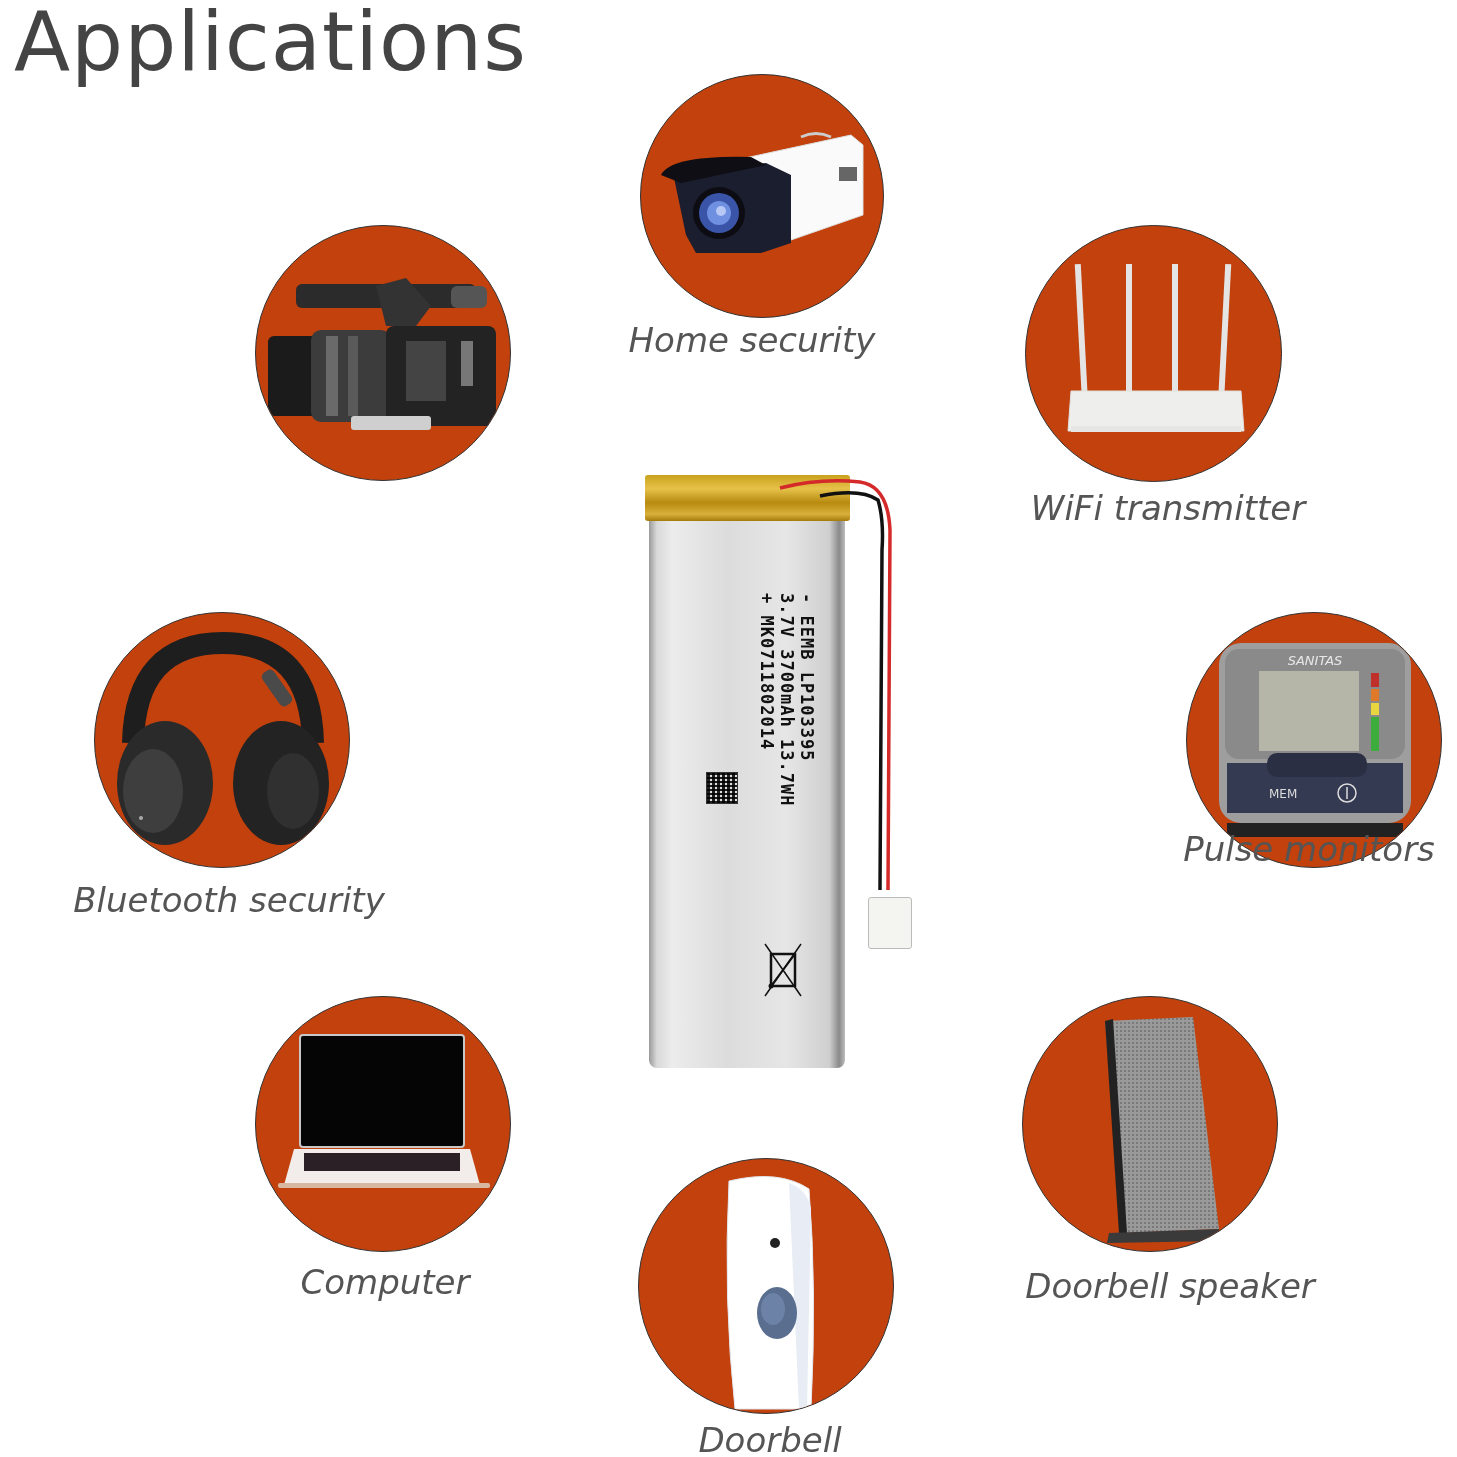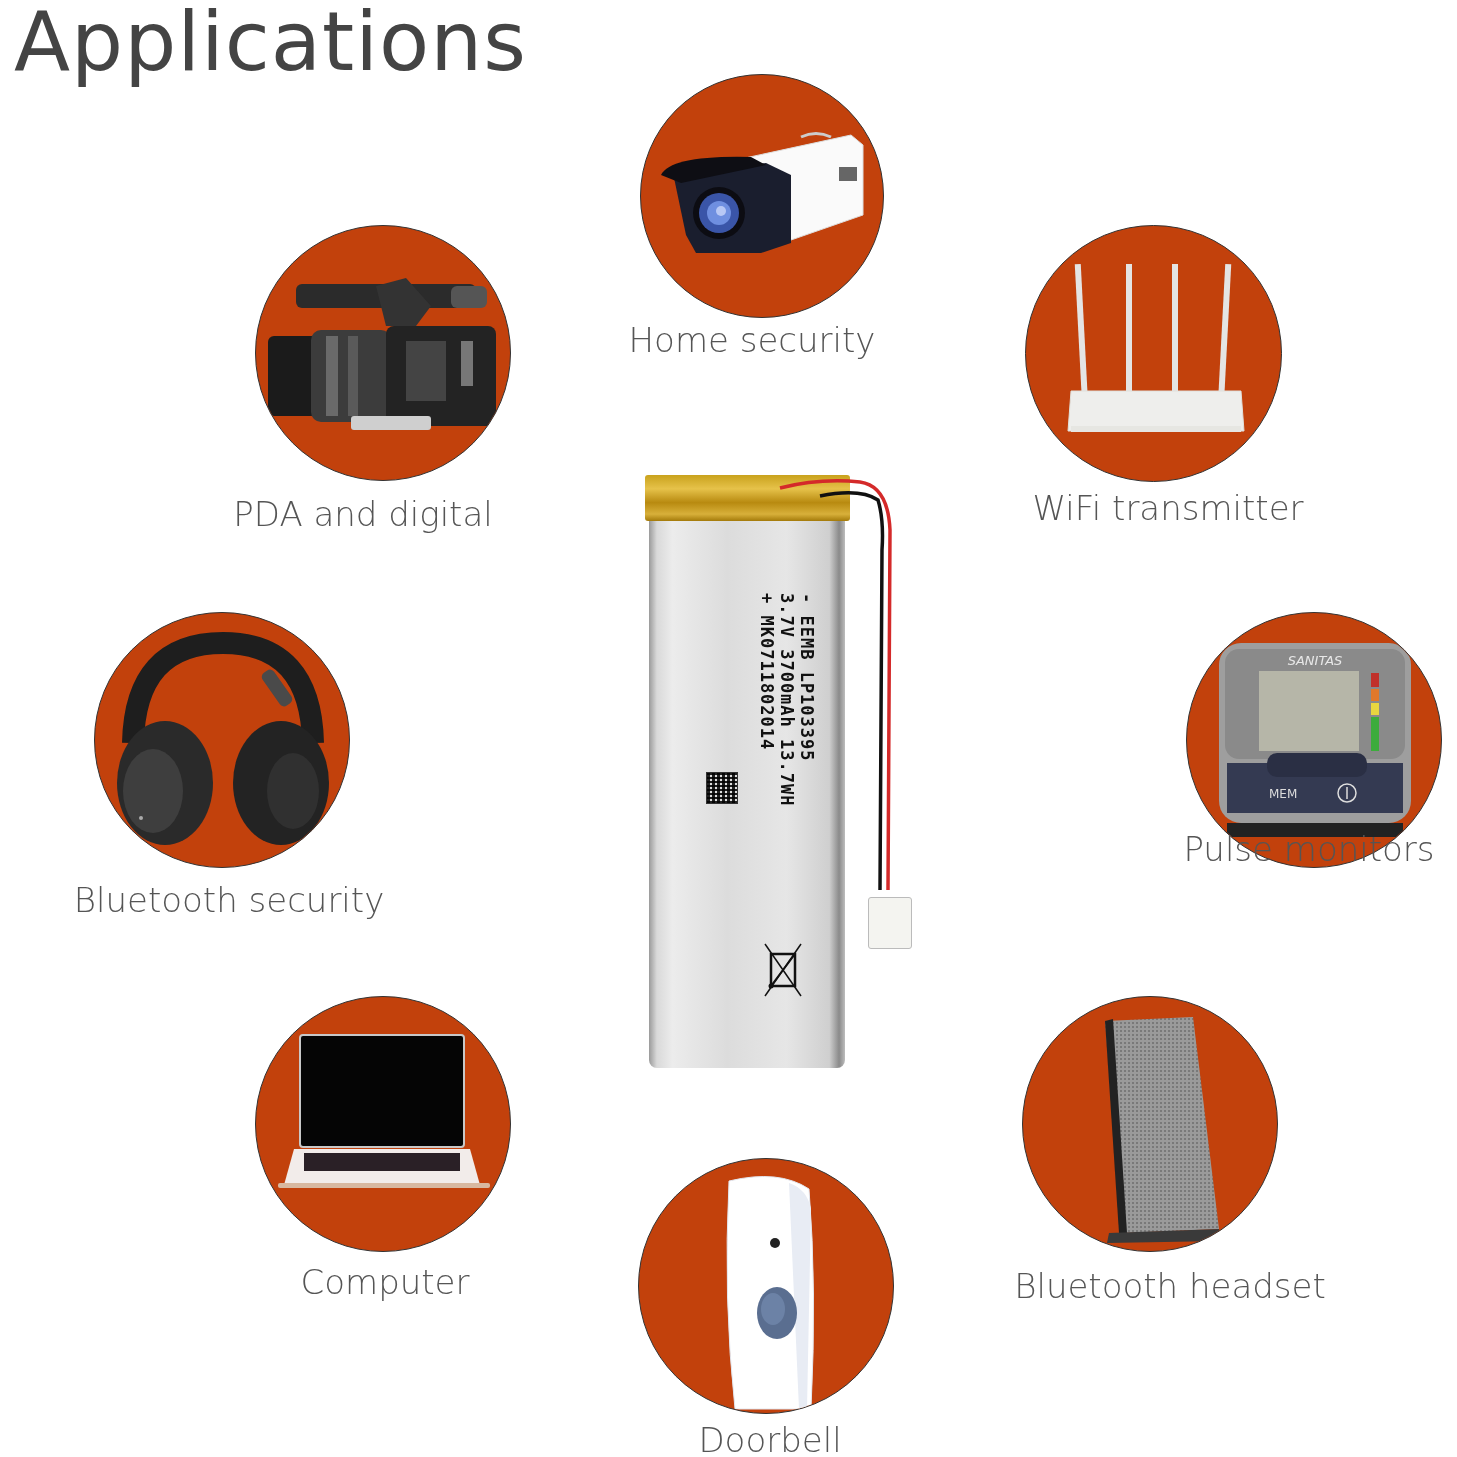--- a/index.html
+++ b/index.html
@@ -17,21 +17,21 @@
     position: absolute; border-radius: 50%;
     border: 1.6px solid #333333; background: #c2410c;
     overflow: hidden; box-sizing: border-box;
   }
   .label {
     position: absolute; text-align: center; color: #555555;
     font-size: 34px; line-height: 44px; font-weight: 300;
     font-family: "DejaVu Sans", sans-serif;
     white-space: nowrap; transform: translateX(-50%);
   }
-  .label span { display: block; }
+  .label span { display: block; font-style: italic; }
   svg { display: block; }
 
   
   .battery {
     position: absolute; left: 645px; top: 475px; width: 205px; height: 600px;
   }
   .bat-body {
     position: absolute; left: 4px; top: 28px; width: 196px; height: 565px;
     background: linear-gradient(90deg, #9a9a9a 0%, #d9d9d9 4%, #ececec 12%, #dcdcdc 40%, #e6e6e6 70%, #cfcfcf 92%, #8a8a8a 97%, #bdbdbd 100%);
     border-radius: 2px 2px 8px 8px;
@@ -89,21 +89,20 @@
     <rect x="55" y="104" width="80" height="92" rx="10" fill="#3c3c3c"></rect>
     <rect x="70" y="110" width="12" height="80" fill="#6a6a6a"></rect>
     <rect x="92" y="110" width="10" height="80" fill="#5a5a5a"></rect>
     <rect x="130" y="100" width="110" height="100" rx="8" fill="#232323"></rect>
     <rect x="150" y="115" width="40" height="60" fill="#444"></rect>
     <rect x="205" y="115" width="12" height="45" fill="#777"></rect>
     <rect x="95" y="190" width="80" height="14" rx="3" fill="#cfcfcf"></rect>
   </svg>
 </div>
 <div class="label" style="left:363px;top:492px;">
-  <span>PDA and digital</span>
 </div>
 
 <div class="circle" style="left:1025px;top:225px;width:257px;height:257px;">
   <svg width="257" height="257" viewBox="0 0 257 257">
     <rect x="52" y="38" width="6" height="130" fill="#e4e4e4" transform="rotate(-3 55 100)"></rect>
     <rect x="100" y="38" width="6" height="130" fill="#e4e4e4"></rect>
     <rect x="146" y="38" width="6" height="130" fill="#e4e4e4"></rect>
     <rect x="196" y="38" width="6" height="130" fill="#e4e4e4" transform="rotate(3 199 100)"></rect>
     <path d="M45 165 L215 165 L218 205 L42 205 Z" fill="#eeeeec" stroke="#e0e0dc"></path>
     <rect x="45" y="200" width="170" height="6" fill="#e6e6e2"></rect>
@@ -169,21 +168,21 @@
         <rect width="4" height="4" fill="#9a9a9a"></rect>
         <circle cx="2" cy="2" r="1" fill="#6e6e6e"></circle>
       </pattern>
     </defs>
     <path d="M82 24 L170 20 L196 232 L100 236 Z" fill="url(#grill)"></path>
     <path d="M82 24 L90 22 L104 236 L96 236 Z" fill="#222"></path>
     <path d="M86 236 L196 232 L198 244 L84 246 Z" fill="#3a3a3a"></path>
   </svg>
 </div>
 <div class="label" style="left:1170px;top:1264px;">
-  <span>Bluetooth headset</span>
+  <span>Doorbell speaker</span>
 </div>
 
 <div class="circle" style="left:638px;top:1158px;width:256px;height:256px;">
   <svg width="256" height="256" viewBox="0 0 256 256">
     <path d="M90 22 Q140 10 170 30 Q178 130 172 250 L96 250 Q84 140 90 22 Z" fill="#ffffff" stroke="#e2e6ee"></path>
     <path d="M150 24 Q168 30 172 50 L168 250 L160 250 Z" fill="#e8ecf4"></path>
     <circle cx="136" cy="84" r="5" fill="#222"></circle>
     <ellipse cx="138" cy="154" rx="20" ry="26" fill="#5a6e90"></ellipse>
     <ellipse cx="134" cy="150" rx="12" ry="16" fill="#6c82a6"></ellipse>
   </svg>

